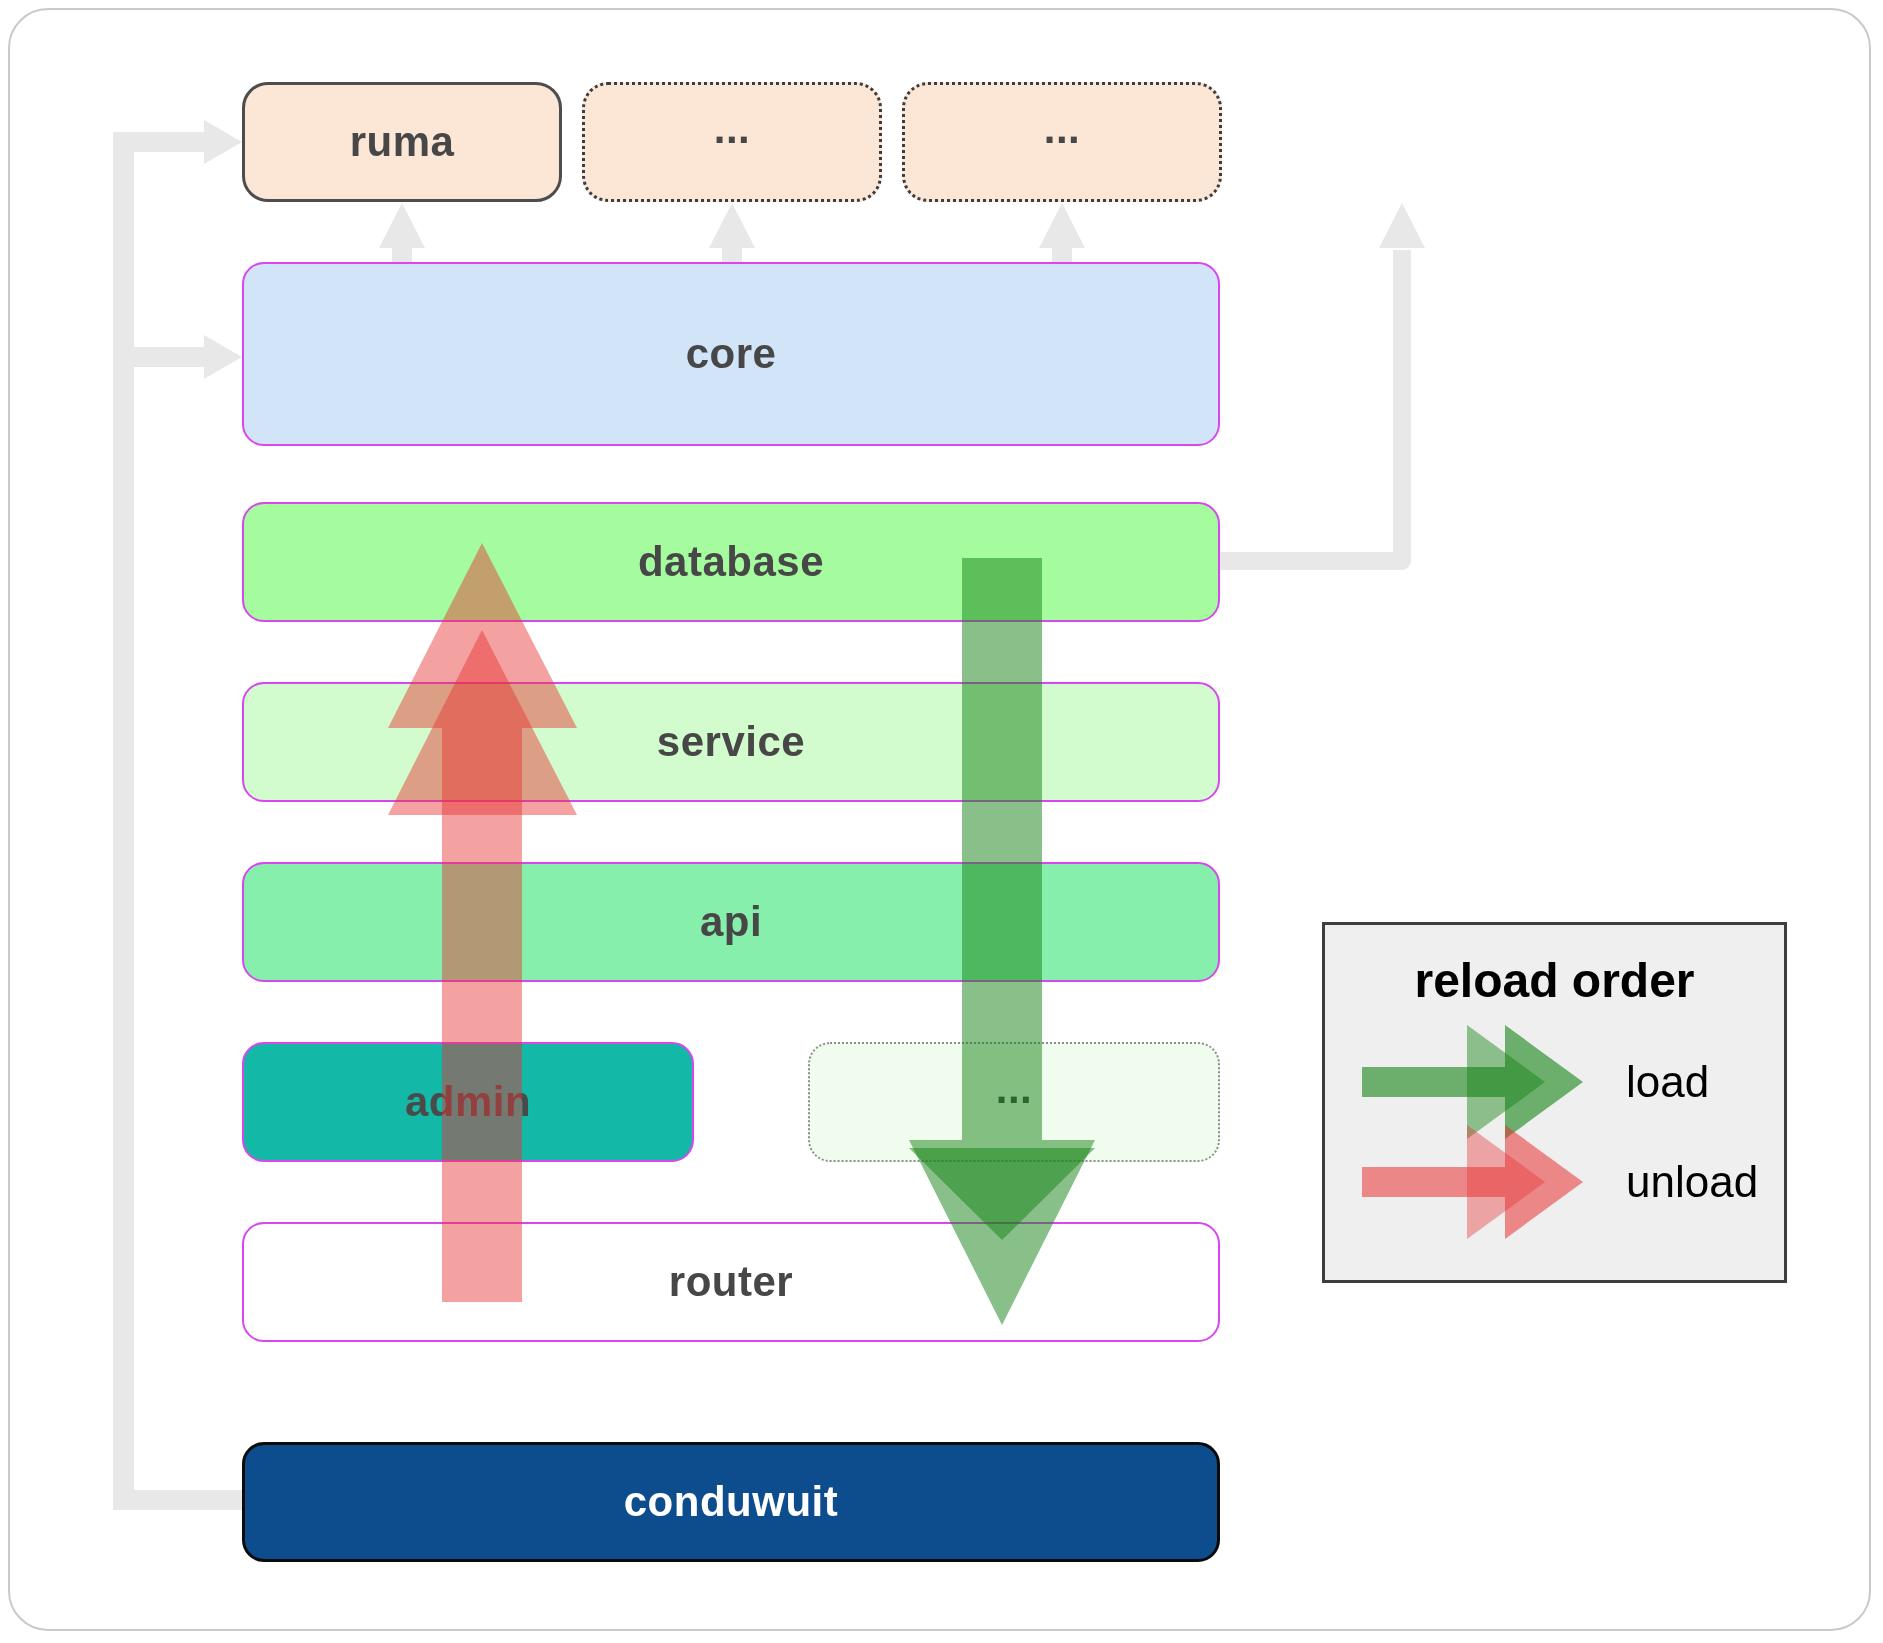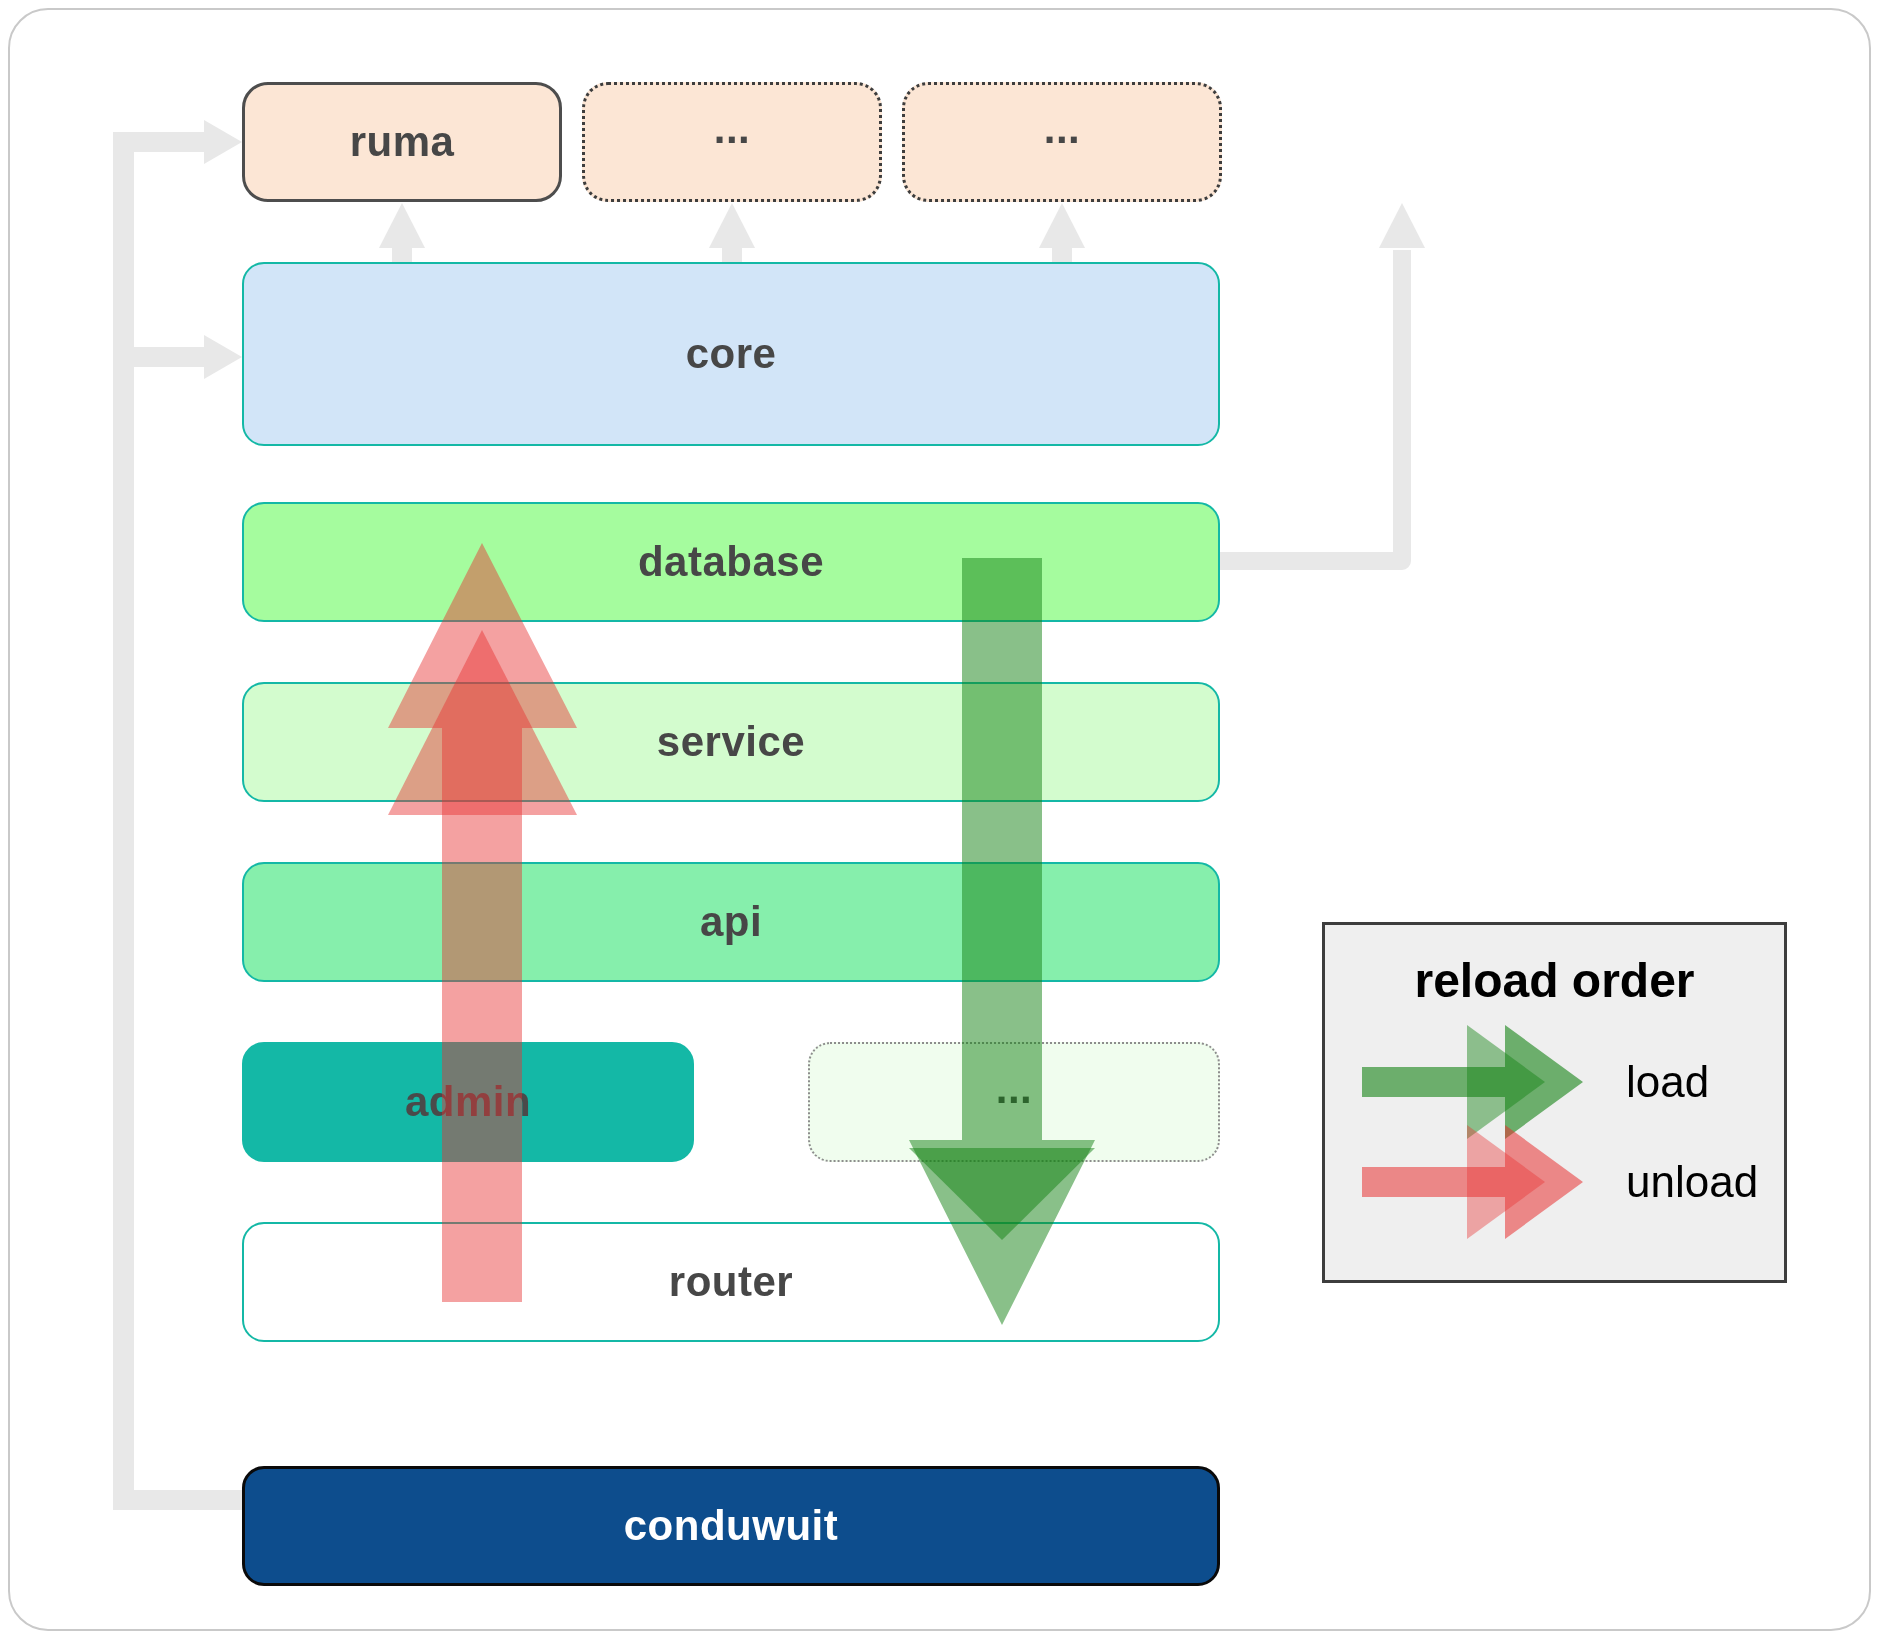--- a/index.html
+++ b/index.html
@@ -29,21 +29,21 @@
   .ellipsis-label{transform:translateY(-0.30em);font-weight:700;}
   
   .module{
     border:3px solid #4d4d4d;border-radius:26px;
     top:82px;height:120px;
   }
   .module.dotted{border:3px dotted #3d3d3d;}
   
   .stack{
     left:242px;width:978px;
-    border:2px solid #14b8a6;border-radius:22px;
+    border:2px solid #d946ef;border-radius:22px;
   }
   
   #legend-box{
     position:absolute;left:1322px;top:922px;width:465px;height:361px;
     border:3px solid #3d3d3d;box-sizing:border-box;z-index:2;
   }
   #legend-title{
     position:absolute;left:0;top:28px;width:100%;
     text-align:center;font-size:48px;font-weight:600;color:#000;
   }
@@ -111,21 +111,21 @@
   </div>
   <div class="box stack" id="admin-box" style="left: 242px; width: 452px; top: 1042px; height: 120px; background: #14b8a6;">
     <span class="box-label">admin</span>
   </div>
   <div class="box stack" id="ellipsis3-box" style="left: 808px; width: 412px; top: 1042px; height: 120px; border: 2px dotted rgb(141, 141, 141); background: rgb(240, 253, 238);">
     <span class="box-label ellipsis-label">...</span>
   </div>
   <div class="box stack" id="router-box" style="top: 1222px; height: 120px; background: rgb(255, 255, 255);">
     <span class="box-label">router</span>
   </div>
-  <div class="box stack" id="conduwuit-box" style="top: 1442px; height: 120px; background: rgb(13, 77, 141); margin-top: 24px;">
+  <div class="box stack" id="conduwuit-box" style="top: 1442px; height: 120px; background: rgb(13, 77, 141);">
     <span class="box-label">conduwuit</span>
   </div>
 
   <div id="legend-box" style="background: rgb(239, 239, 239);">
     <div id="legend-title">reload order</div>
   </div>
   <span class="legend-item-label" id="legend-load-label">load</span>
   <span class="legend-item-label" id="legend-unload-label">unload</span>
 
   <svg id="arrow-layer" class="layer">

